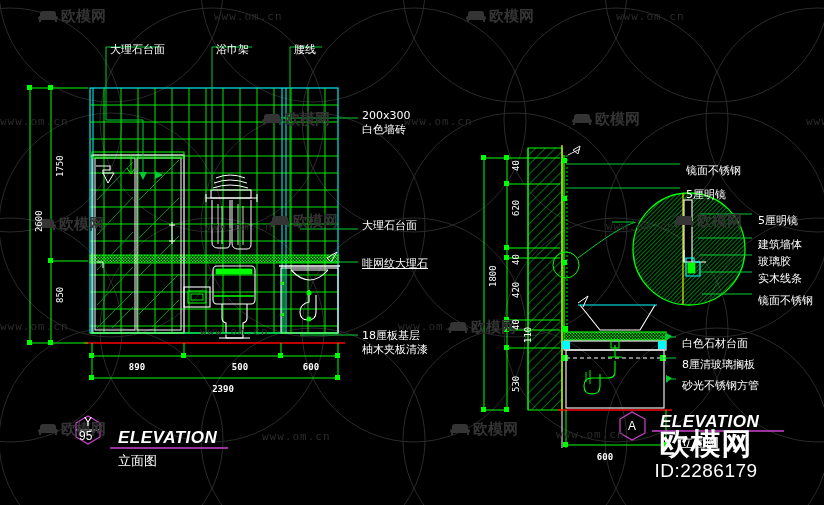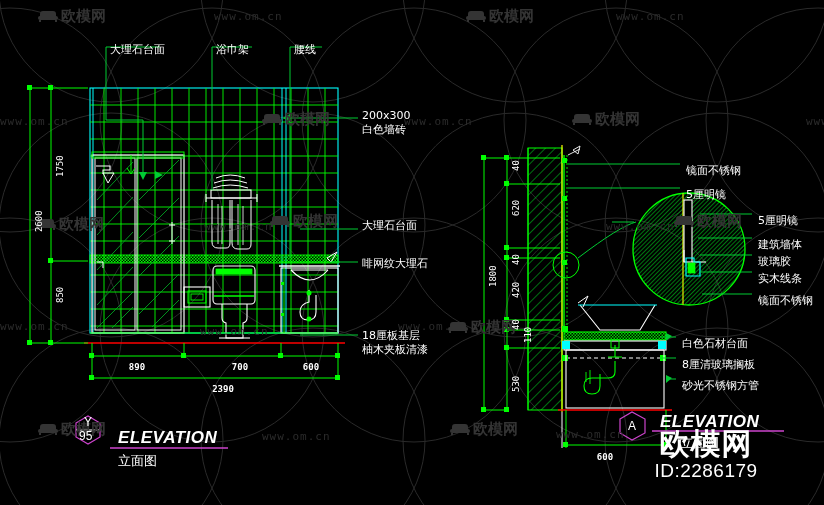--- a/index.html
+++ b/index.html
@@ -502,38 +502,38 @@
         <span>欧模网</span>
       </div>
     </div>
 
   <div id="left-callouts">
       <div class="lbl" style="left: 110px; top: 43px;">大理石台面</div>
       <div class="lbl" style="left: 216px; top: 43px;">浴巾架</div>
       <div class="lbl" style="left: 294px; top: 43px;">腰线</div>
       <div class="lbl" style="left: 362px; top: 109px;">200x300<br>白色墙砖</div>
       <div class="lbl" style="left: 362px; top: 219px;">大理石台面</div>
-      <div class="lbl" style="left: 362px; top: 257px;">啡网纹大理石</div>
+      <div class="lbl" style="left: 362px; top: 257px; text-decoration: underline;">啡网纹大理石</div>
       <div class="lbl" style="left: 362px; top: 329px;">18厘板基层<br>柚木夹板清漆</div>
     </div>
   <div id="right-callouts">
       <div class="lbl" style="left: 686px; top: 164px;">镜面不锈钢</div>
       <div class="lbl" style="left: 686px; top: 188px;">5厘明镜</div>
       <div class="lbl" style="left: 758px; top: 214px;">5厘明镜</div>
       <div class="lbl" style="left: 758px; top: 238px;">建筑墙体</div>
       <div class="lbl" style="left: 758px; top: 255px;">玻璃胶</div>
       <div class="lbl" style="left: 758px; top: 272px;">实木线条</div>
       <div class="lbl" style="left: 758px; top: 294px;">镜面不锈钢</div>
       <div class="lbl" style="left: 682px; top: 337px;">白色石材台面</div>
       <div class="lbl" style="left: 682px; top: 358px;">8厘清玻璃搁板</div>
       <div class="lbl" style="left: 682px; top: 379px;">砂光不锈钢方管</div>
     </div>
   <div id="left-hdims">
       <div class="dim" style="left: 137px; top: 362px; transform: translateX(-50%);">890</div>
-      <div class="dim" style="left: 240px; top: 362px; transform: translateX(-50%);">700</div>
+      <div class="dim" style="left: 240px; top: 362px; transform: translateX(-50%);">500</div>
       <div class="dim" style="left: 311px; top: 362px; transform: translateX(-50%);">600</div>
       <div class="dim" style="left: 223px; top: 384px; transform: translateX(-50%);">2390</div>
     </div>
   <div id="left-vdims">
       <div class="dimv" style="left: 34px; top: 232px;">2600</div>
       <div class="dimv" style="left: 55px; top: 177px;">1750</div>
       <div class="dimv" style="left: 55px; top: 303px;">850</div>
     </div>
   <div id="right-vdims">
       <div class="dimv" style="left: 488px; top: 287px;">1800</div>

